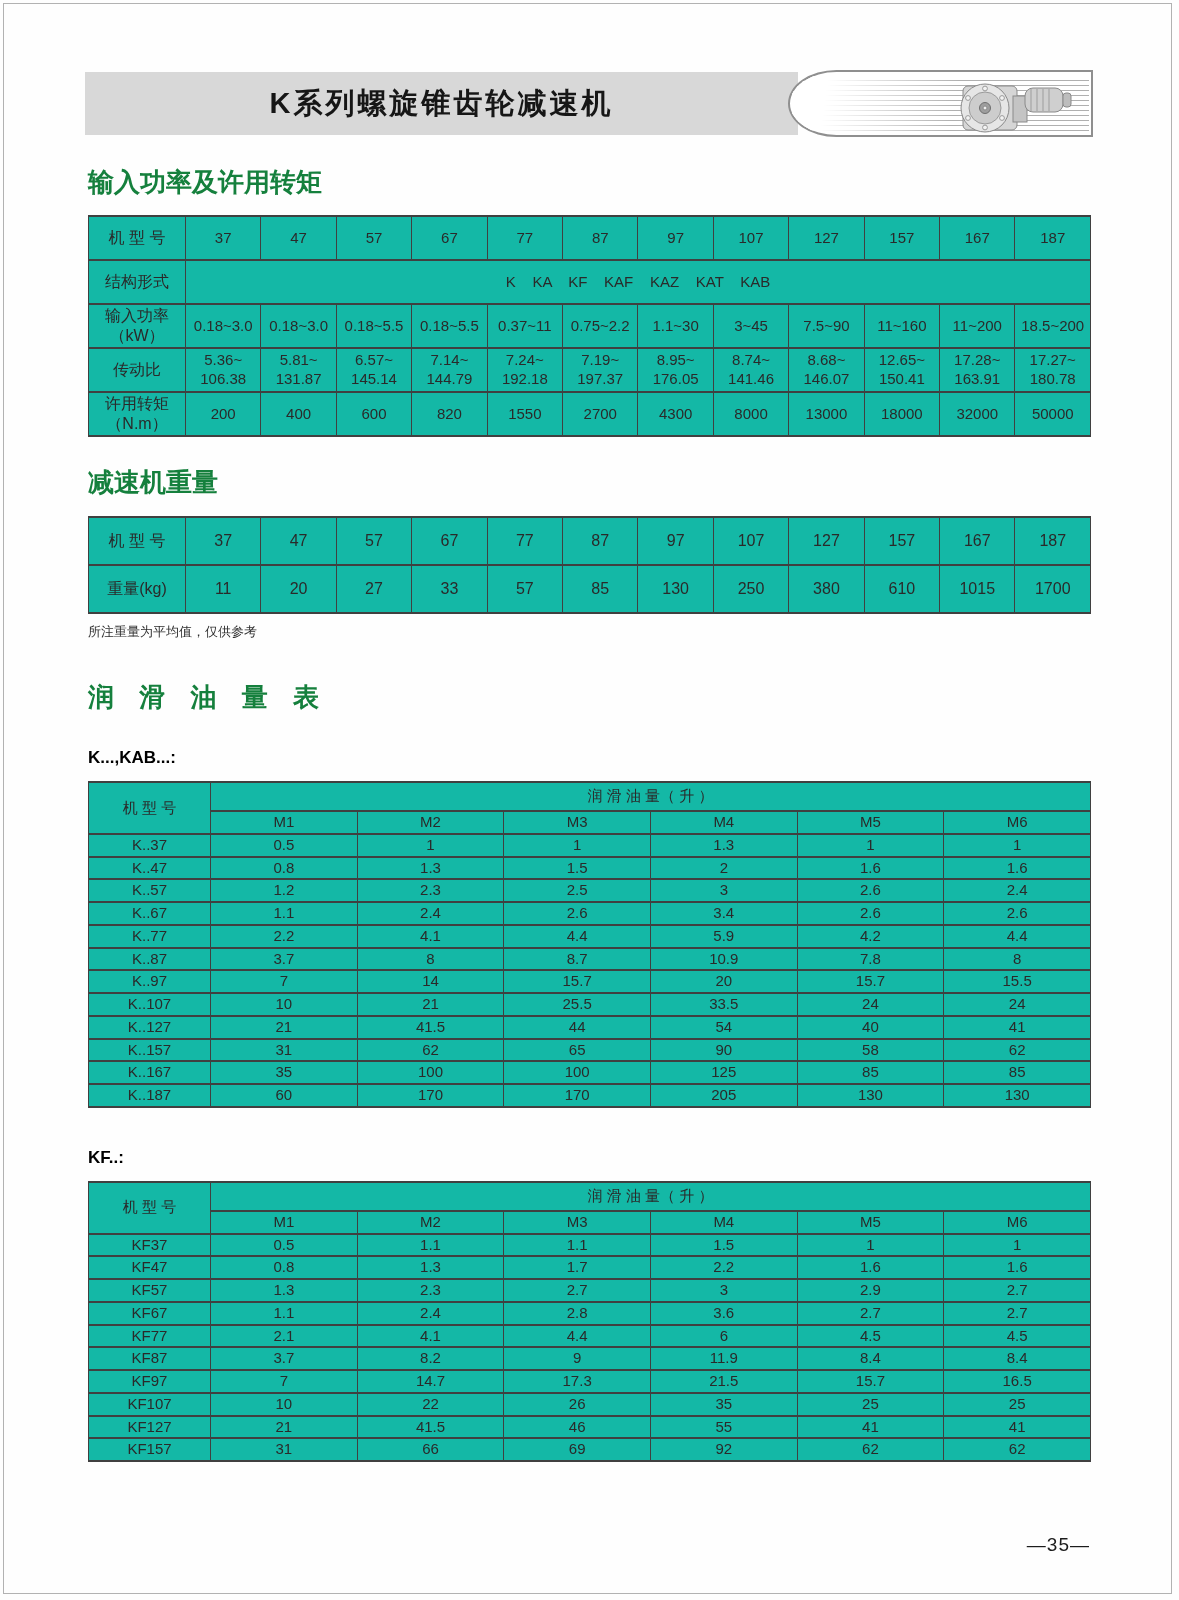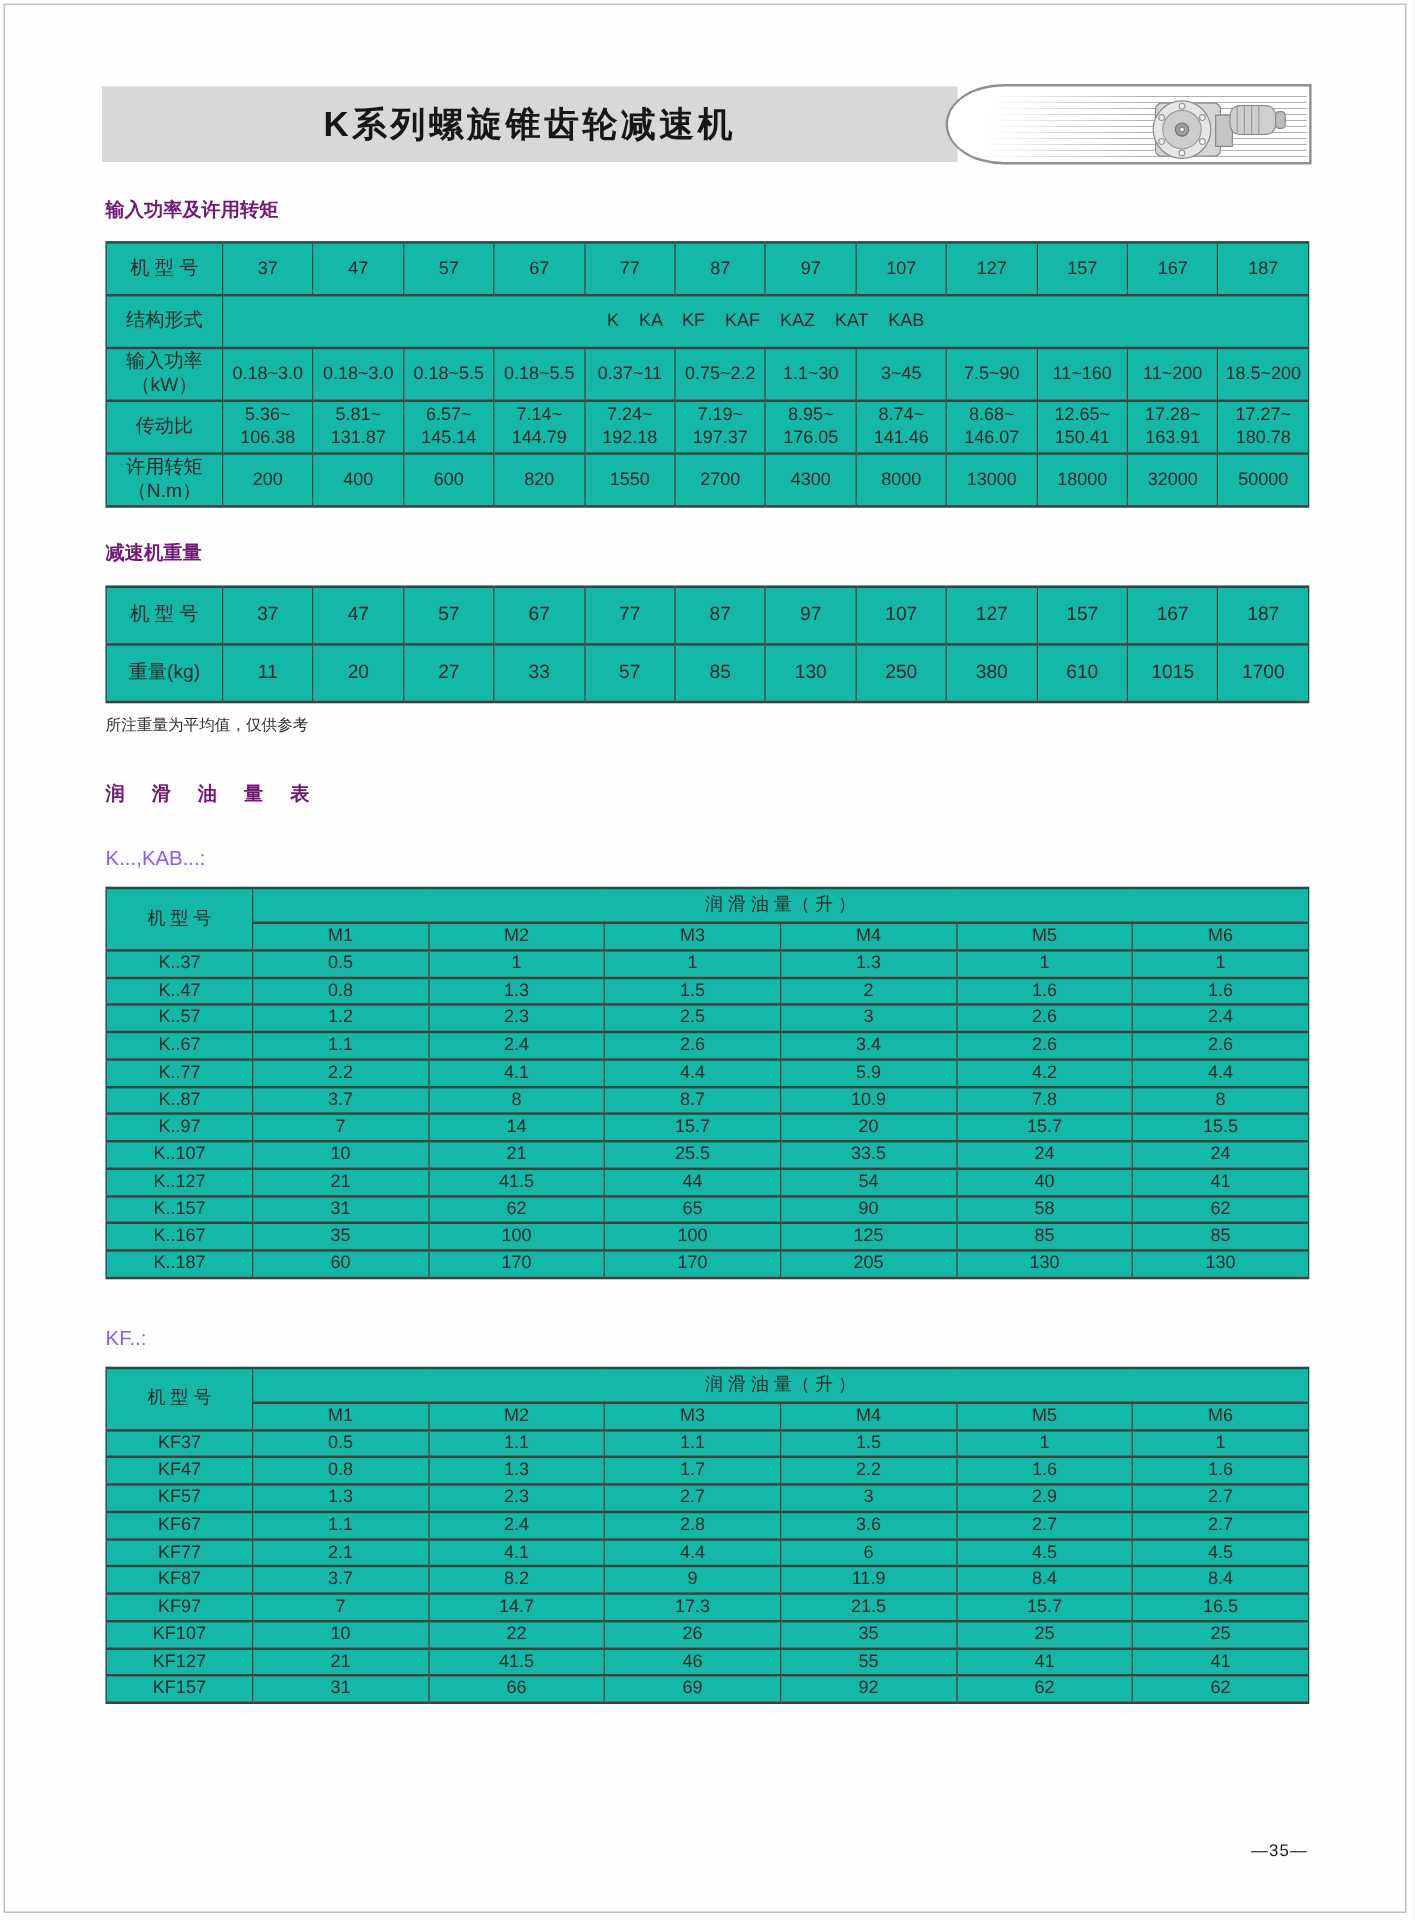--- a/index.html
+++ b/index.html
@@ -26,23 +26,23 @@
                 border-top-left-radius:52px 36px; border-bottom-left-radius:52px 36px;
                 overflow:hidden;}
   .banner-stripes{position:absolute; inset:4px 2px;
                 background:
                   linear-gradient(100deg,#fff 0 12%,rgba(255,255,255,0) 55%),
                   repeating-linear-gradient(to bottom,#fff 0 4px,var(--stripe) 4px 5px);}
   .reducer{position:absolute; right:14px; top:4px;}
 
   
   .content{margin:0 88px;}
-  .section-title{font-size:16px; font-weight:700; color:#701a75; margin-top:28px;}
+  .section-title{font-size:26px; font-weight:700; color:#15803d; margin-top:28px;}
   .section-title.spaced{letter-spacing:9px;margin-top:39px;}
-  .sub-label{font-size:17px; color:#8b5cf6; margin-top:33px;}
+  .sub-label{font-size:17px; color:#000000; margin-top:33px;font-weight:bold;}
   .note{font-size:13px; color:#2f2f2f; margin-top:9px;font-family:Liberation Mono, monospace;}
 
   
   table.tbl{border-collapse:collapse; table-layout:fixed; width:100%; background:#14b8a6; color:var(--text);}
   .tbl th,.tbl td{border:1px solid var(--table-border); border-top-width:2px; border-bottom-width:2px;
                   font-weight:400; text-align:center; vertical-align:middle; padding:1px; overflow:hidden;
                   line-height:1.25;}
   .tbl .pre{white-space:pre-wrap;}
   col.label-col{width:97px;}
   col.label-col-wide{width:122px;}
@@ -56,21 +56,21 @@
 
   .tbl-oil{margin-top:13px; font-size:15px;}
   .tbl-oil tr{height:14px;}
   .tbl-oil tr:first-child{height:29px;}
   .tbl-oil th{font-size:15px;}
 
   .mt-weight{font-family:Liberation Mono, monospace;}
   .mt-oil{margin-top:26px;}
   .mt-kf{margin-top:40px;}
 
-  .pageno{position:absolute; top:1534px; right:89px; font-size:14px; color:#1c1c1c; letter-spacing:1px;}
+  .pageno{position:absolute; top:1534px; right:89px; font-size:19px; color:#1c1c1c; letter-spacing:1px;}
 </style>
 </head>
 <body>
 
 <div class="page">
   <div class="frame"></div>
 
   <header class="banner">
     <div class="banner-gray">
       <h1 class="banner-title">K系列螺旋锥齿轮减速机</h1>

